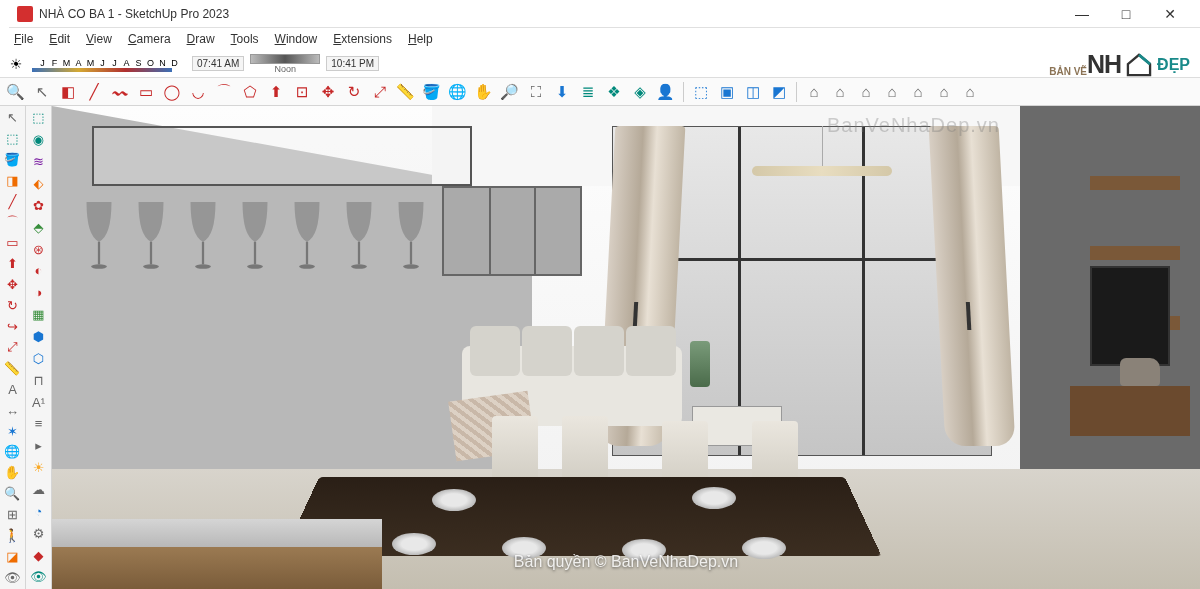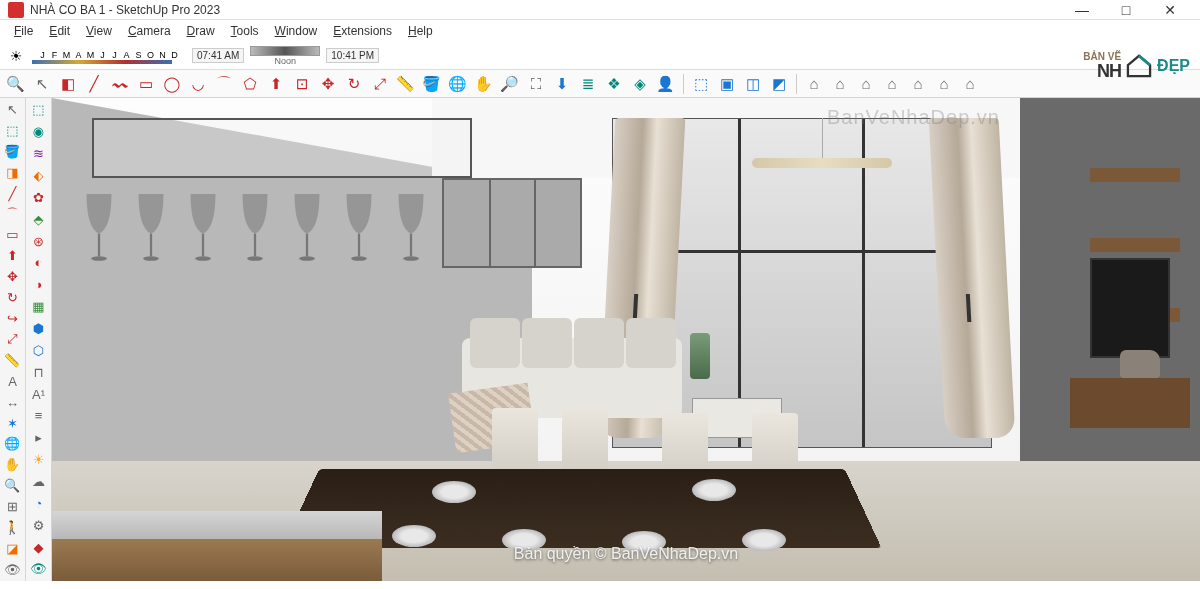--- a/index.html
+++ b/index.html
@@ -1,19 +1,19 @@
 <!DOCTYPE html>
 <html><head>
   <meta charset="utf-8">
   <style>
     * { margin: 0; padding: 0; box-sizing: border-box; font-family: "Segoe UI", Tahoma, sans-serif; }
     body { width: 1200px; height: 589px; overflow: hidden; background: #fff; position: relative; }
 
     
-    .titlebar { height: 20px; display: flex; align-items: center; padding: 0 8px; background: #fff; border-bottom: 1px solid #e0e0e0; font-size: 12px; }
+    .titlebar { height: 28px; display: flex; align-items: center; padding: 0 8px; background: #fff; border-bottom: 1px solid #e0e0e0; font-size: 12px; margin-left: 9px; }
     .titlebar .app-icon { width: 16px; height: 16px; background: #d32f2f; border-radius: 2px; margin-right: 6px; }
     .titlebar .title { flex: 1; color: #333; }
     .titlebar .win-controls { display: flex; gap: 0; }
     .titlebar .win-btn { width: 44px; height: 28px; display: flex; align-items: center; justify-content: center; font-size: 14px; color: #333; cursor: pointer; }
 
     
     .menubar { height: 22px; display: flex; align-items: center; padding: 0 6px; font-size: 12px; color: #333; }
     .menubar .menu-item { padding: 2px 8px; cursor: pointer; }
 
     
@@ -38,21 +38,21 @@
 
     .viewport { flex: 1; position: relative; background: linear-gradient(180deg,#fdfdfd 0%, #f0f0f0 100%); overflow: hidden; }
 
     
     .wm-top { position: absolute; top: 8px; right: 200px; font-size: 20px; color: rgba(120,120,120,0.35); font-weight: 400; letter-spacing: 1px; }
     .wm-bottom { position: absolute; bottom: 18px; left: 50%; transform: translateX(-50%); font-size: 16px; color: rgba(255,255,255,0.85); text-shadow: 0 1px 3px rgba(0,0,0,0.6); margin-top: 21px; }
 
     
     .brand-logo { position: absolute; top: 52px; right: 10px; display: flex; align-items: center; gap: 4px; }
     .brand-text-left { font-size: 10px; color: #8b7355; font-weight: bold; }
-    .brand-text-main { font-size: 18px; color: #333; font-weight: bold; letter-spacing: -1px; }
+    .brand-text-main { font-size: 25px; color: #333; font-weight: bold; letter-spacing: -1px; }
     .brand-house { width: 28px; height: 24px; position: relative; }
     .brand-house svg { width: 100%; height: 100%; }
     .brand-text-right { font-size: 16px; color: #1a8a8a; font-weight: bold; }
 
     
     .scene { position: absolute; inset: 0; }
     .wall-left { position: absolute; left: 0; top: 0; width: 480px; height: 100%; background: #b8b8b8; clip-path: polygon(0 0, 100% 18%, 100% 78%, 0 100%); }
     .wall-right { position: absolute; right: 0; top: 0; width: 180px; height: 100%; background: #6a6a6a; }
     .ceiling { position: absolute; top: 0; left: 380px; right: 140px; height: 80px; background: #f7f7f7; }
     .floor { position: absolute; bottom: 0; left: 0; right: 0; height: 120px; background: linear-gradient(180deg,#d8d4cc,#c4beb0); }
@@ -352,21 +352,21 @@
       <div class="tv-stand"></div>
       <div class="animal"></div>
     </div>
 
     <div class="wm-top">BanVeNhaDep.vn</div>
     <div class="wm-bottom">Bản quyền © BanVeNhaDep.vn</div>
   </div>
 </div>
 
 <div class="brand-logo">
-  <div style="display:flex;flex-direction:column;align-items:flex-end;line-height:1">
+  <div style="display:flex;flex-direction:row;align-items:flex-end;line-height:1">
     <span class="brand-text-left">BẢN VẼ</span>
     <span class="brand-text-main">NH</span>
   </div>
   <div class="brand-house">
     <svg viewBox="0 0 30 26">
         <path d="M3 12 L15 2 L27 12 L27 24 L3 24 Z" fill="none" stroke="#333" stroke-width="2.5"></path>
         <path d="M15 2 L27 12" stroke="#1a8a8a" stroke-width="3"></path>
       </svg>
   </div>
   <span class="brand-text-right">ĐẸP</span>

